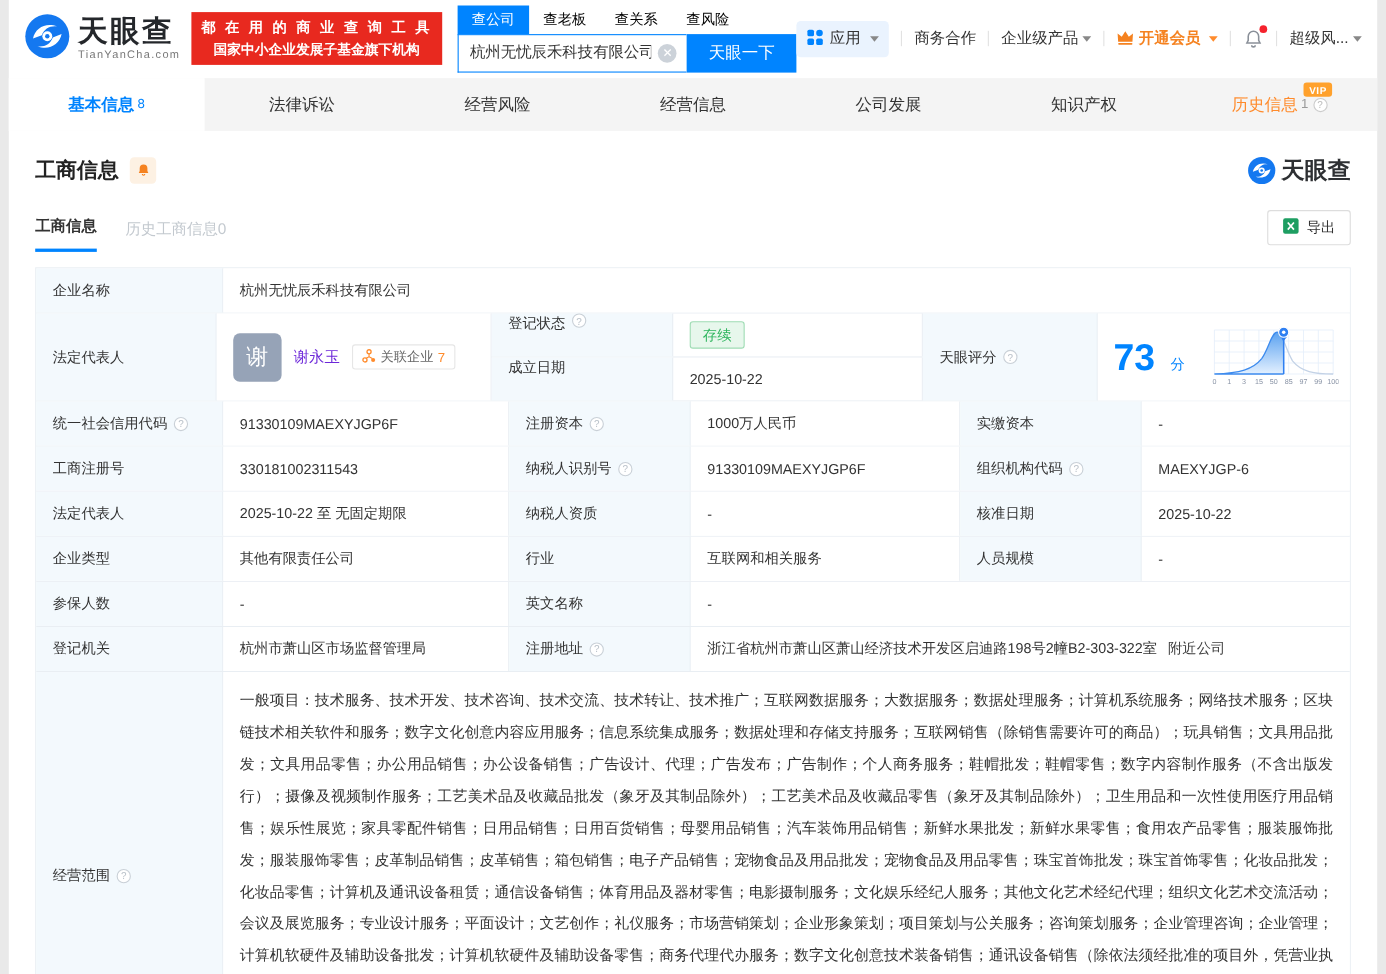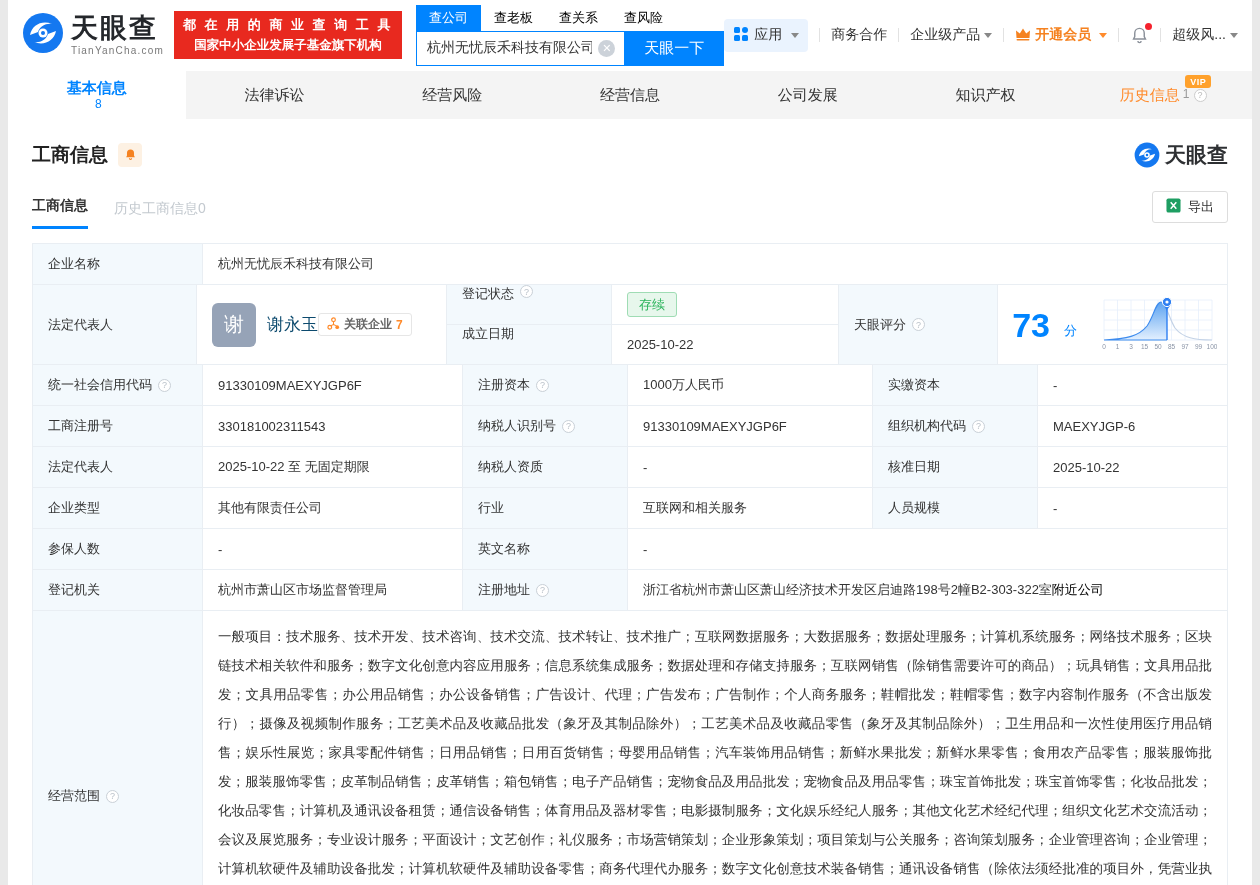--- a/index.html
+++ b/index.html
@@ -34,21 +34,21 @@
   .caret { width: 0; height: 0; border-left: 4px solid transparent; border-right: 4px solid transparent; border-top: 5px solid #888; margin-left: 4px; display: inline-block; }
   .caret.orange { border-top-color: #ff8b2c; }
   .nav-item { display: flex; align-items: center; cursor: pointer; }
   .vip-link { color: #f58220; font-weight: bold; display: flex; align-items: center; gap: 4px; cursor: pointer; }
   .bell-wrap { position: relative; cursor: pointer; display: flex; }
   .red-dot { position: absolute; top: -3px; right: -3px; width: 7px; height: 7px; background: #f5222d; border-radius: 50%; }
 
   
   .tabbar { display: flex; background: #f4f4f4; height: 48px; margin-top: 5px; }
   .mtab { flex: 1; display: flex; align-items: center; justify-content: center; font-size: 15px; color: #333; position: relative; cursor: pointer; }
-  .mtab.active { background: #fff; color: #0084ff; font-weight: bold; flex-direction: column; }
+  .mtab.active { background: #fff; color: #0084ff; font-weight: bold; }
   .mtab .count { font-size: 12px; margin-left: 3px; position: relative; top: -1px; font-weight: normal; }
   .mtab.history { color: #ff8b2c; }
   .mtab.history .count { color: #999; }
   .vip-tag { position: absolute; top: 4px; left: 50%; transform: translateX(22px); background: #ffa12c; color: #fff; font-size: 9px; font-weight: bold; padding: 1.5px 5px; border-radius: 3px; letter-spacing: 0.5px; }
   .q-circle { width: 13px; height: 13px; border: 1px solid #ccc; border-radius: 50%; color: #bbb; font-size: 9px; display: inline-flex; align-items: center; justify-content: center; margin-left: 4px; background: #fff; }
 
   
   .section { padding: 22px 24px 0 24px; }
   .sec-head { display: flex; align-items: center; }
   .sec-title { font-size: 19px; font-weight: bold; color: #222; }
@@ -71,28 +71,28 @@
   .w-l2 { width: 165px; } .w-v2 { width: 245px; }
   .w-l3 { width: 165px; } .w-v3 { flex: 1; }
   .help { width: 13px; height: 13px; min-width: 13px; border: 1px solid #c9d0d7; border-radius: 50%; color: #b9c1c9; font-size: 9px; display: inline-flex; align-items: center; justify-content: center; margin-left: 6px; background: #fff; }
   .mid-col { width: 410px; display: flex; flex-direction: column; }
   .mid-row { display: flex; flex: 1; border-bottom: 1px solid #e9eef3; }
   .mid-row:last-child { border-bottom: none; }
   .mid-row .w-l2 { display: flex; padding: 0 15px; border-right: 1px solid #e9eef3; font-size: 13px; }
   .mid-row .mid-val { flex: 1; display: flex; align-items: center; padding: 0 15px; border-right: 1px solid #e9eef3; font-size: 13px; }
   .status-badge { background: #e7f7ec; border: 1px solid #9fdcb4; color: #2db55d; border-radius: 3px; padding: 2.5px 11px; font-size: 13px; }
   .avatar { width: 44px; height: 44px; border-radius: 6px; background: #96a3b7; color: #fff; font-size: 20px; display: flex; align-items: center; justify-content: center; cursor: pointer; }
-  .legal-name { color: #0c4a6e; font-size: 17px; margin: 0 0 0 11px; cursor: pointer; }
-  .rel-badge { border: 1px solid #e6e6e6; border-radius: 3px; height: 23px; padding: 0 8px; display: flex; align-items: center; font-size: 12px; color: #666; gap: 4px; cursor: pointer; background: #fff; font-weight: bold; }
+  .legal-name { color: #6d28d9; font-size: 14px; margin: 0 11px 0 11px; cursor: pointer; }
+  .rel-badge { border: 1px solid #e6e6e6; border-radius: 3px; height: 23px; padding: 0 8px; display: flex; align-items: center; font-size: 12px; color: #666; gap: 4px; cursor: pointer; background: #fff; }
   .rel-count { color: #ff8b2c; }
   .score-cell { display: flex; align-items: center; padding: 6px 10px 6px 14px; gap: 12px; }
   .score-num { font-size: 34px; font-weight: bold; color: #0084ff; line-height: 1; }
   .score-unit { font-size: 13px; color: #0084ff; margin: 12px 0 0 2px; }
   .score-chart { margin-left: 10px; }
-  .addr-link { color: #000000; white-space: nowrap; cursor: pointer; font-family: Liberation Mono, monospace; }
+  .addr-link { color: #404040; margin-left: 10px; white-space: nowrap; cursor: pointer; font-family: Liberation Mono, monospace; }
   .scope-cell { padding: 11px 15px; line-height: 29px; font-size: 13.5px; color: #333; text-align: justify; display: block; }
   .scope-lbl { align-items: center; }
 </style>
 </head>
 <body>
 
 <div class="page">
 
   <div class="hdr">
     <div class="logo">

